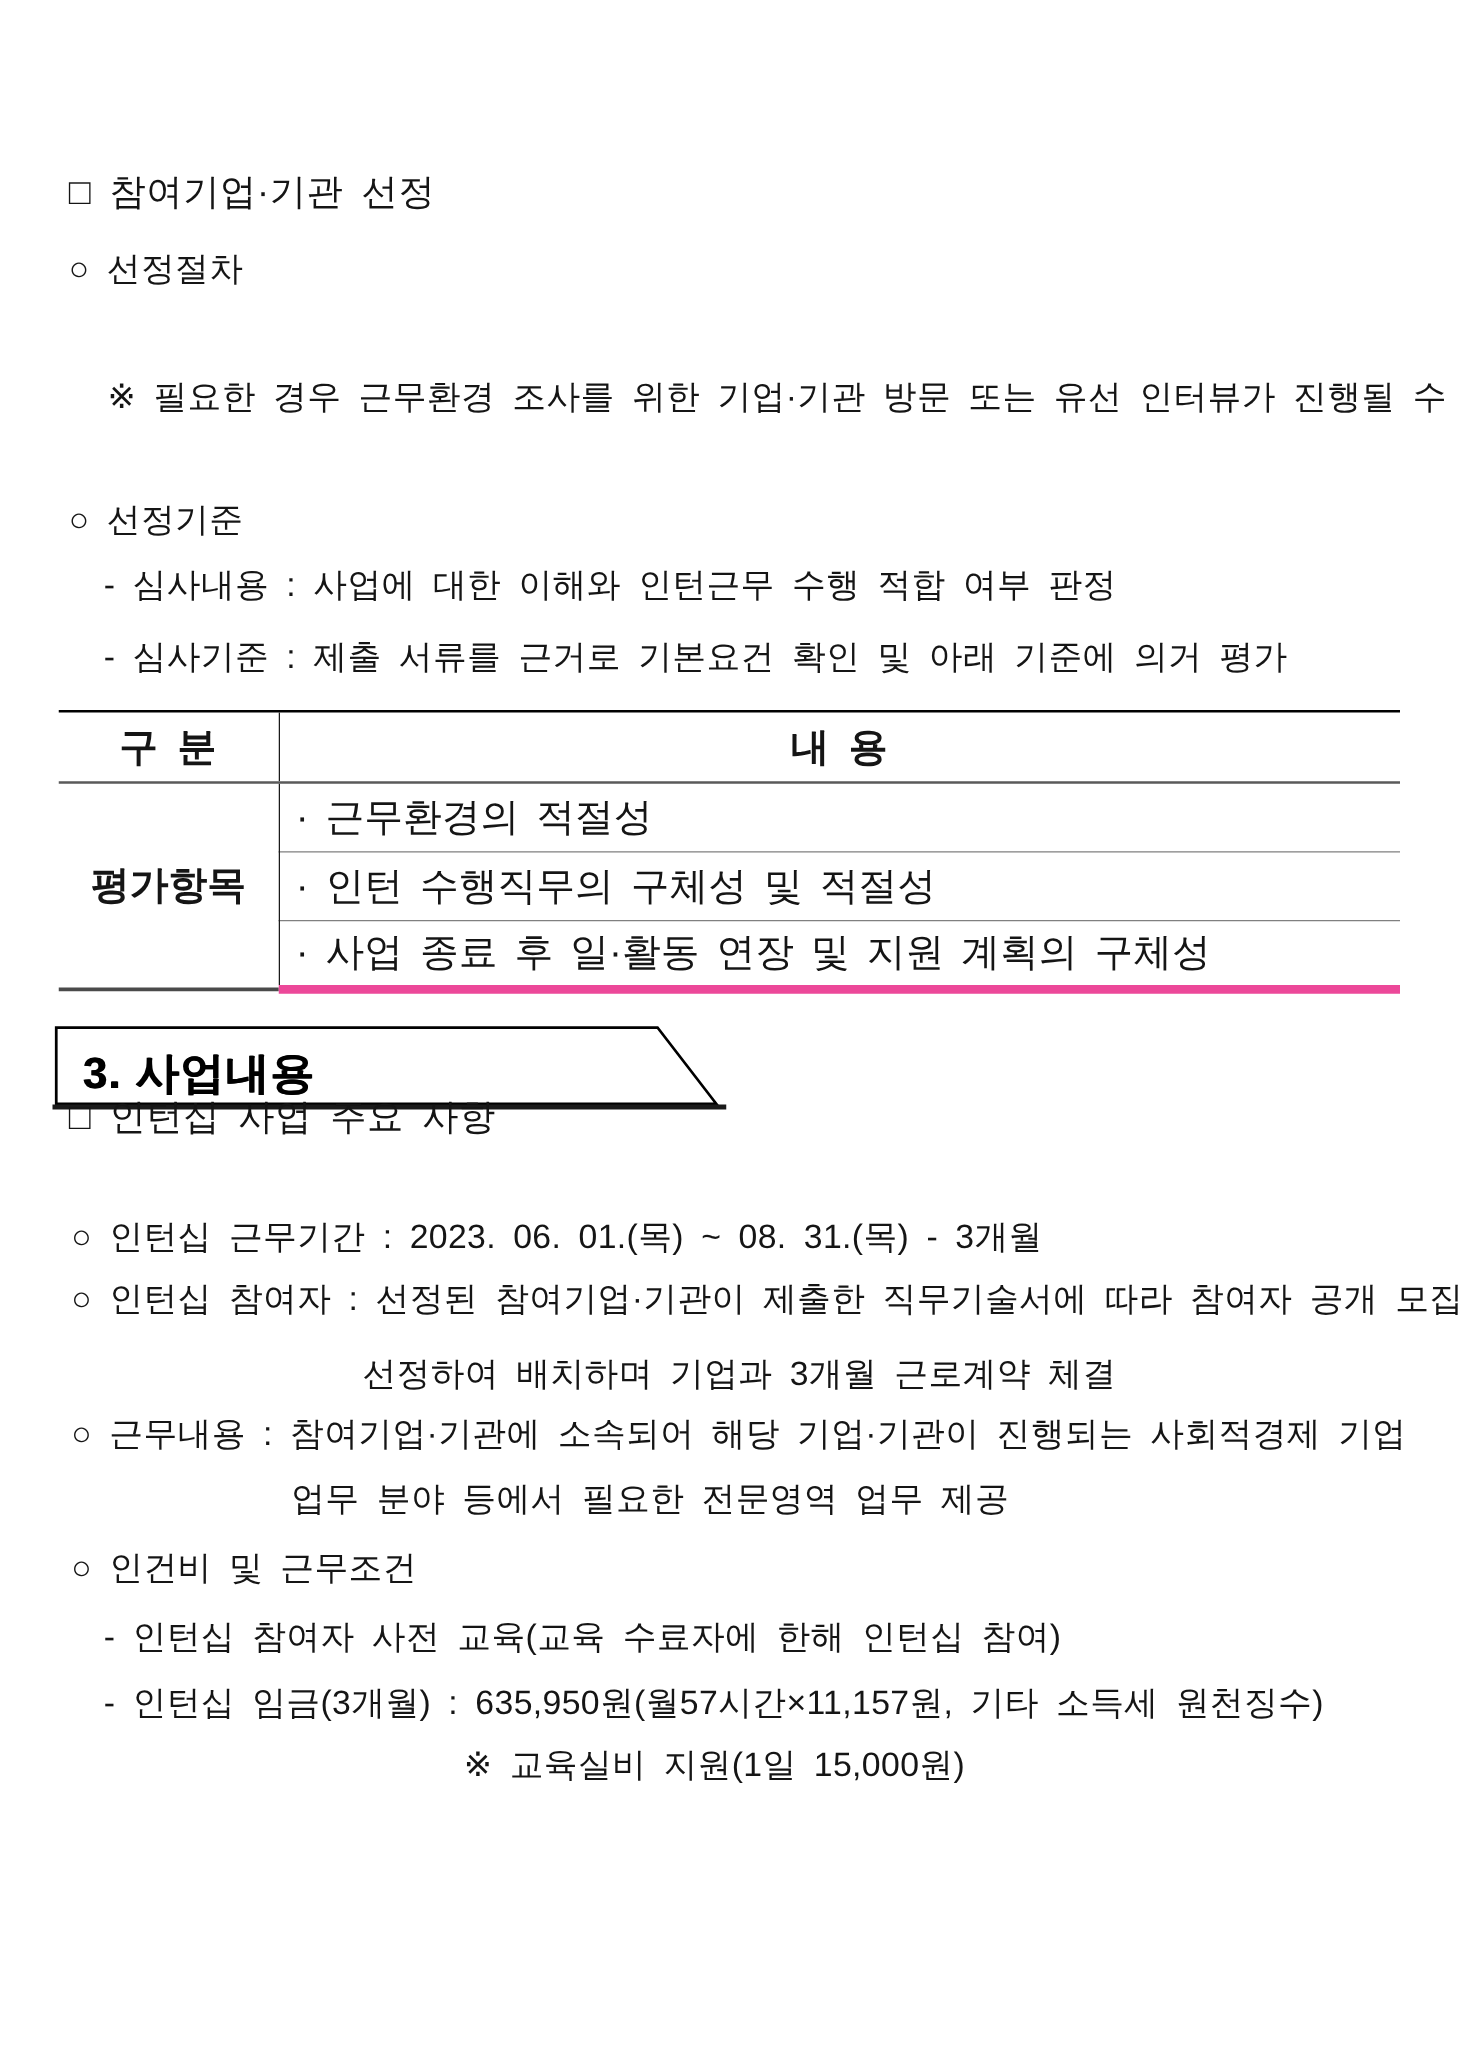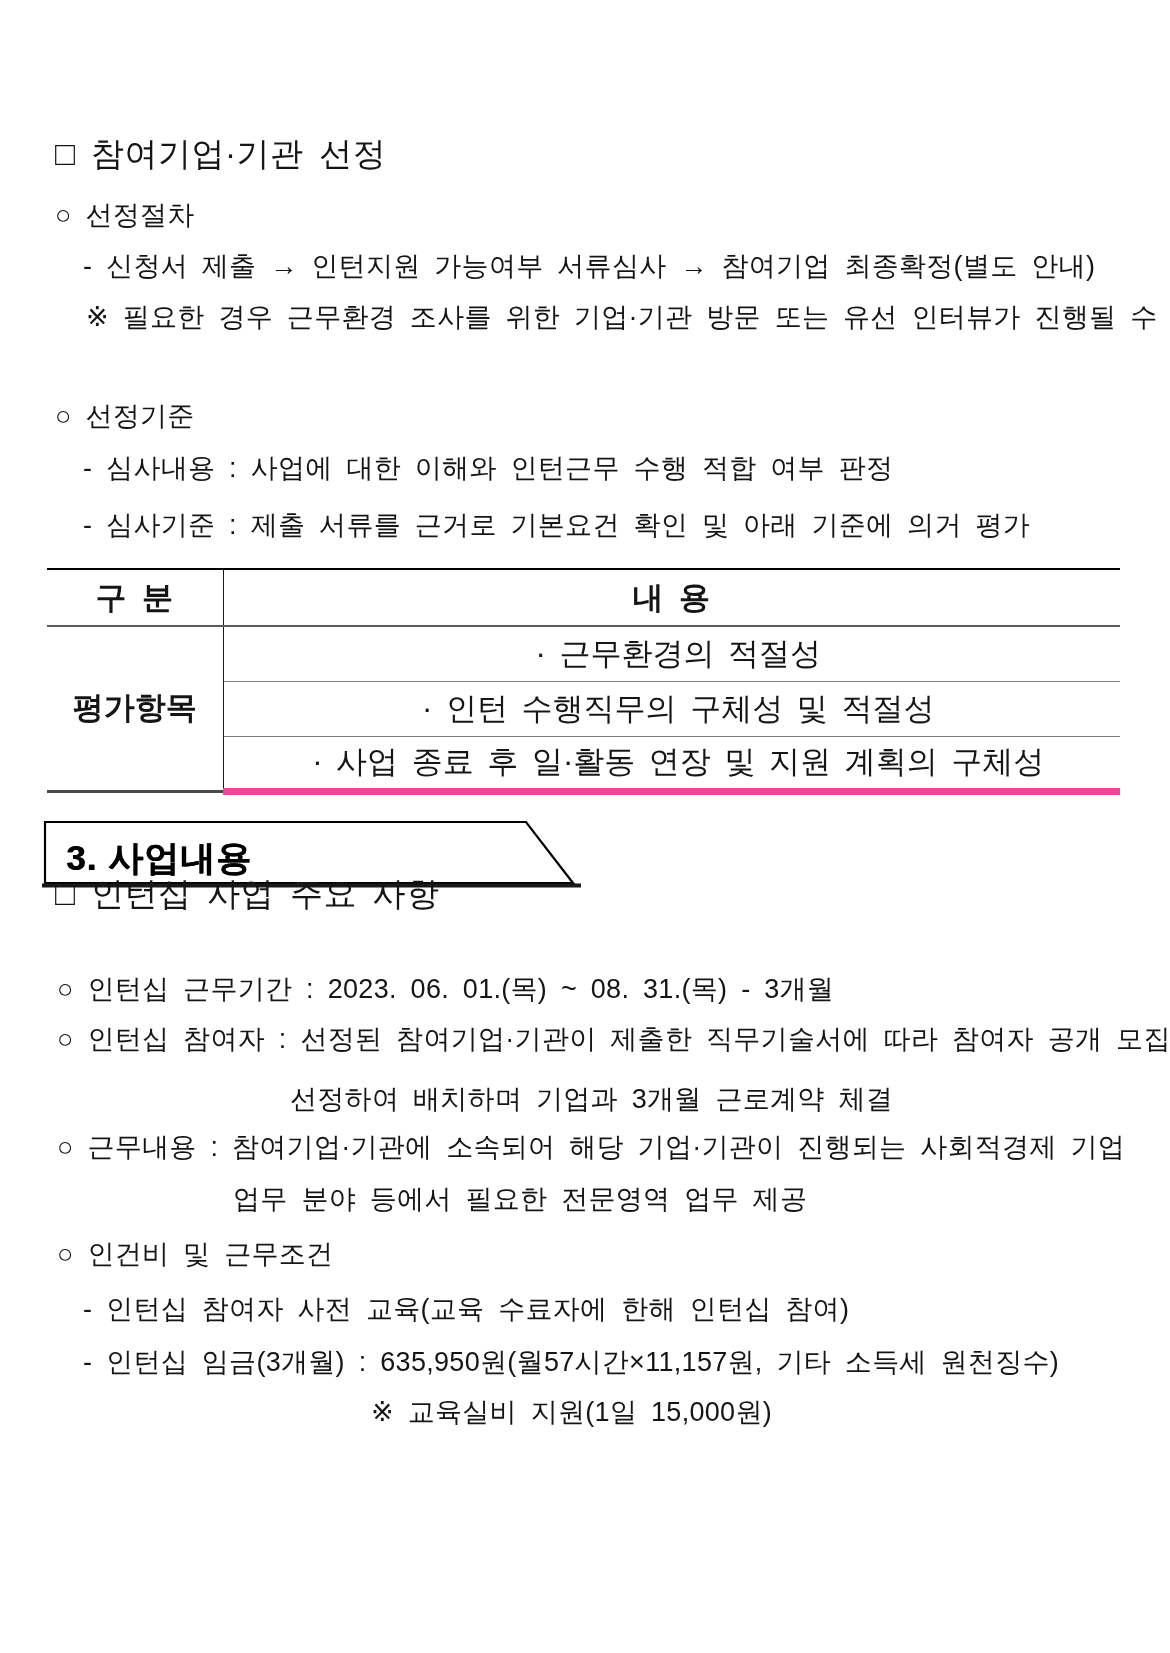--- a/index.html
+++ b/index.html
@@ -18,21 +18,21 @@
   .ln {
     position: absolute;
     font-size: 27px;
     line-height: 36px;
     letter-spacing: 0.3px;
     word-spacing: 6px;
     white-space: nowrap;
     color: #151515;
   }
   .ln.h1 {
-    font-size: 33px;
+    font-size: 29px;
     letter-spacing: 0.5px;
     padding-left: 15px;
   }
   
   .criteria-table {
     position: absolute;
     left: 47px;
     top: 568px;
     width: 1073px;
     border-collapse: collapse;
@@ -59,21 +59,21 @@
   .criteria-table .rowhead {
     border-right: 1.5px solid #1a1a1a;
     border-bottom: 3px solid #4a4a4a;
     text-align: center;
     font-weight: bold;
   }
   .criteria-table .item {
     border-bottom: 1.5px solid #808080;
     height: 55px;
     padding-left: 13px;
-    text-align: center;
+    text-align: left;
   }
   .criteria-table tr:last-child .item {
     border-bottom: 7px solid #ec4899;
   }
   
   .banner {
     position: absolute;
     left: 40px;
     top: 819px;
     width: 560px;
@@ -94,21 +94,20 @@
 </style>
 </head>
 <body>
 
 <div class="page">
 
   <div class="ln h1" style="left:40px; top:136px;">□ 참여기업·기관 선정</div>
 
   <div class="ln" style="left:55px; top:197px;">○ 선정절차</div>
 
-  <div class="ln" style="left:83px; top:248px;">- 신청서 제출 → 인턴지원 가능여부 서류심사 → 참여기업 최종확정(별도 안내)</div>
 
   <div class="ln" style="left:86px; top:299px;">※ 필요한 경우 근무환경 조사를 위한 기업·기관 방문 또는 유선 인터뷰가 진행될 수 있음</div>
 
   <div class="ln" style="left:55px; top:398px;">○ 선정기준</div>
 
   <div class="ln" style="left:83px; top:450px;">- 심사내용 : 사업에 대한 이해와 인턴근무 수행 적합 여부 판정</div>
 
   <div class="ln" style="left:83px; top:507px;">- 심사기준 : 제출 서류를 근거로 기본요건 확인 및 아래 기준에 의거 평가</div>
 
   <table class="criteria-table">

